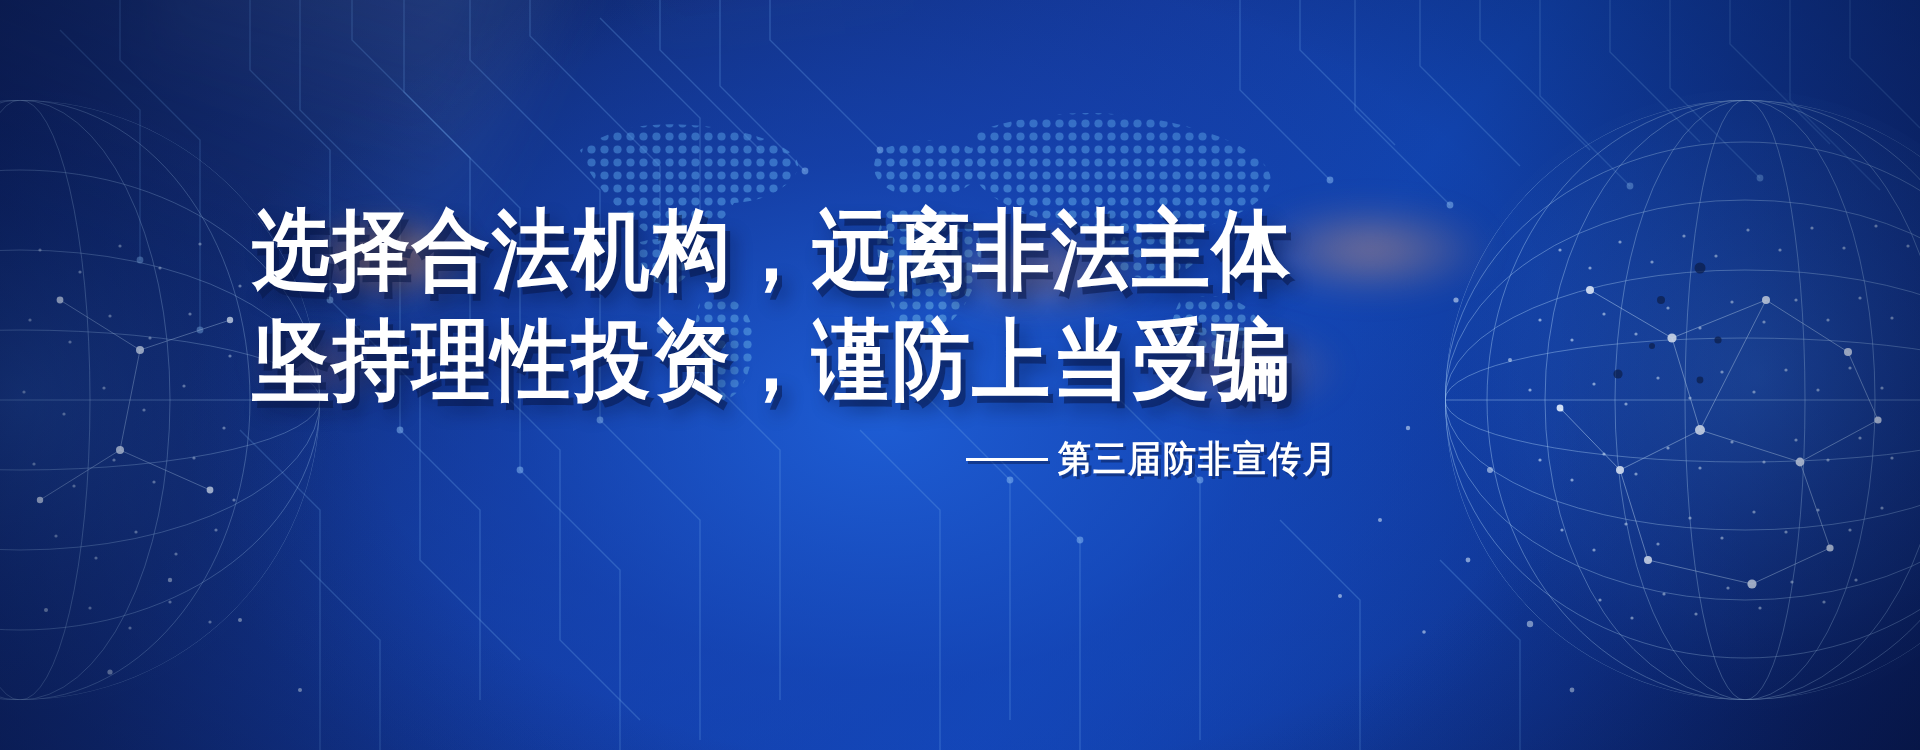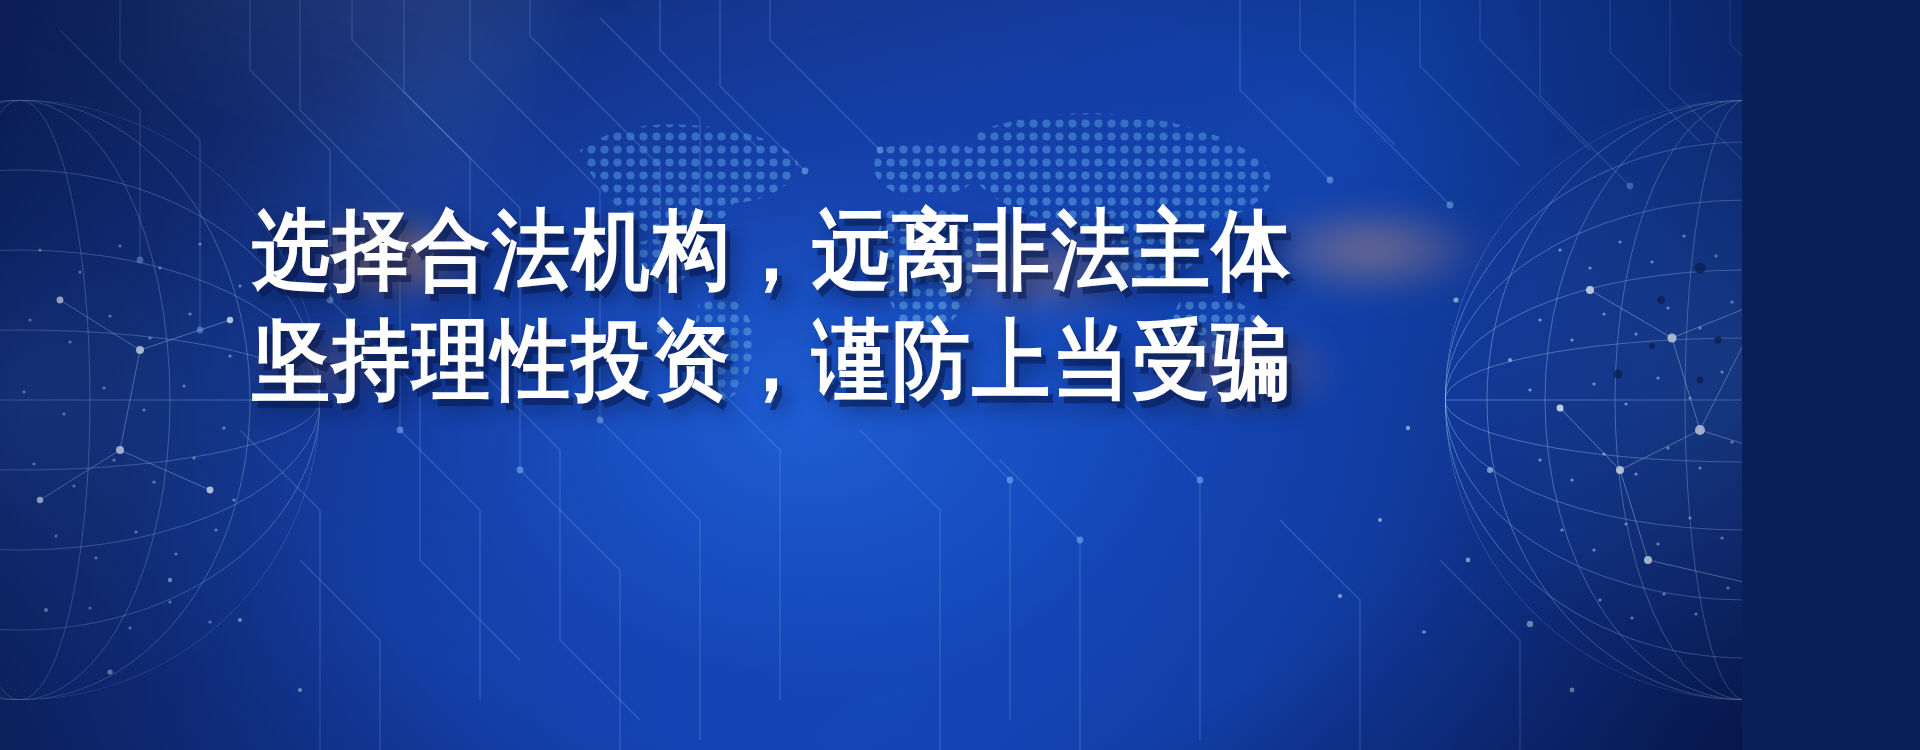--- a/index.html
+++ b/index.html
@@ -1,21 +1,21 @@
 <!DOCTYPE html>
 <html><head>
 <meta charset="utf-8">
 <title>Banner</title>
 <style>
   html,body{margin:0;padding:0;background:#0a1f57;}
   *{box-sizing:border-box;}
 
   .banner{
     position:relative;
-    width:1742px;
+    width:1920px;
     height:750px;
     overflow:hidden;
     font-family:"DejaVu Sans","Liberation Sans",sans-serif;
     background:
       radial-gradient(ellipse 900px 620px at 46% 56%, rgba(30,94,214,0.95) 0%, rgba(22,72,186,0.55) 42%, rgba(12,42,128,0.0) 78%),
       radial-gradient(ellipse 1200px 700px at 50% 100%, rgba(18,70,190,0.55) 0%, rgba(10,35,110,0) 72%),
       linear-gradient(128deg, #0b2164 0%, #112c77 22%, #14399b 46%, #1143ad 62%, #0f2f84 84%, #0a1e5c 100%);
     text-align: center;
   }
 
@@ -430,15 +430,19 @@
   <div class="flare flare-2"></div>
   <div class="flare flare-3"></div>
   <div class="flare flare-4"></div>
   <div class="flare flare-5"></div>
 
   <div class="headline">
     <div class="hl-line">选择合法机构，远离非法主体</div>
     <div class="hl-line">坚持理性投资，谨防上当受骗</div>
   </div>
 
+  <div class="signature">
+    <span class="sig-rule"></span>
+    <span class="sig-text">第三届防非宣传月</span>
+  </div>
 
   <div class="vignette"></div>
 </div>
 
 </body></html>

